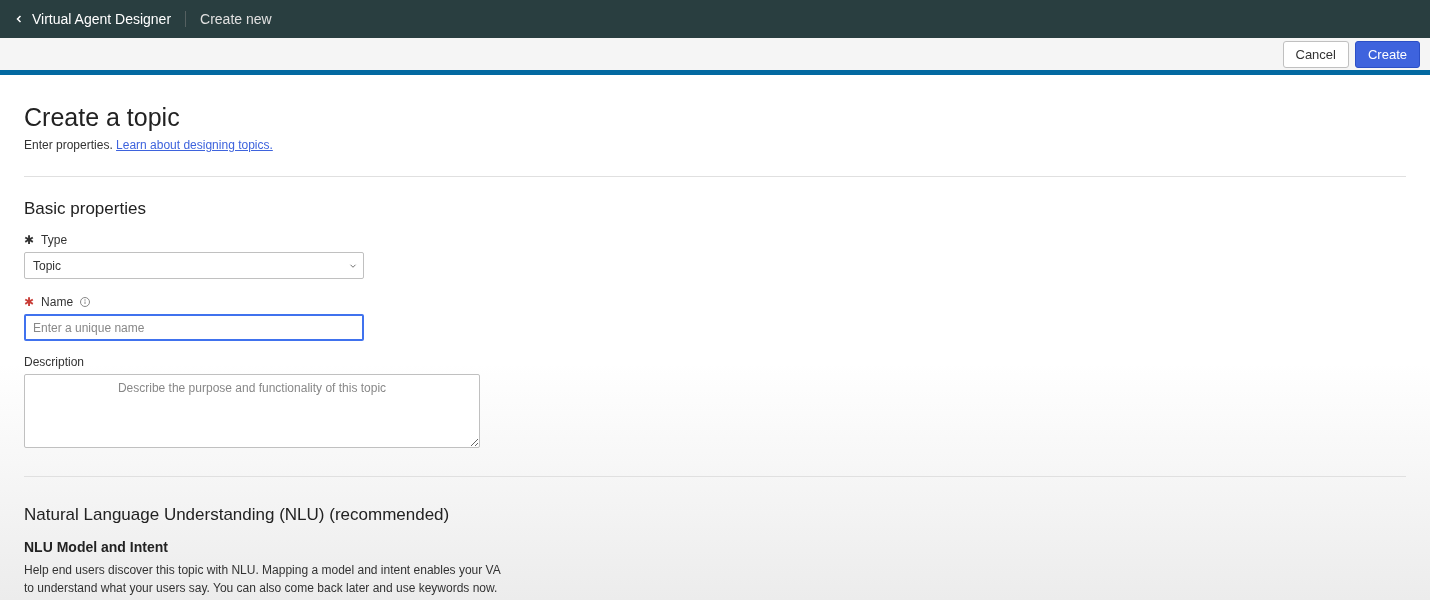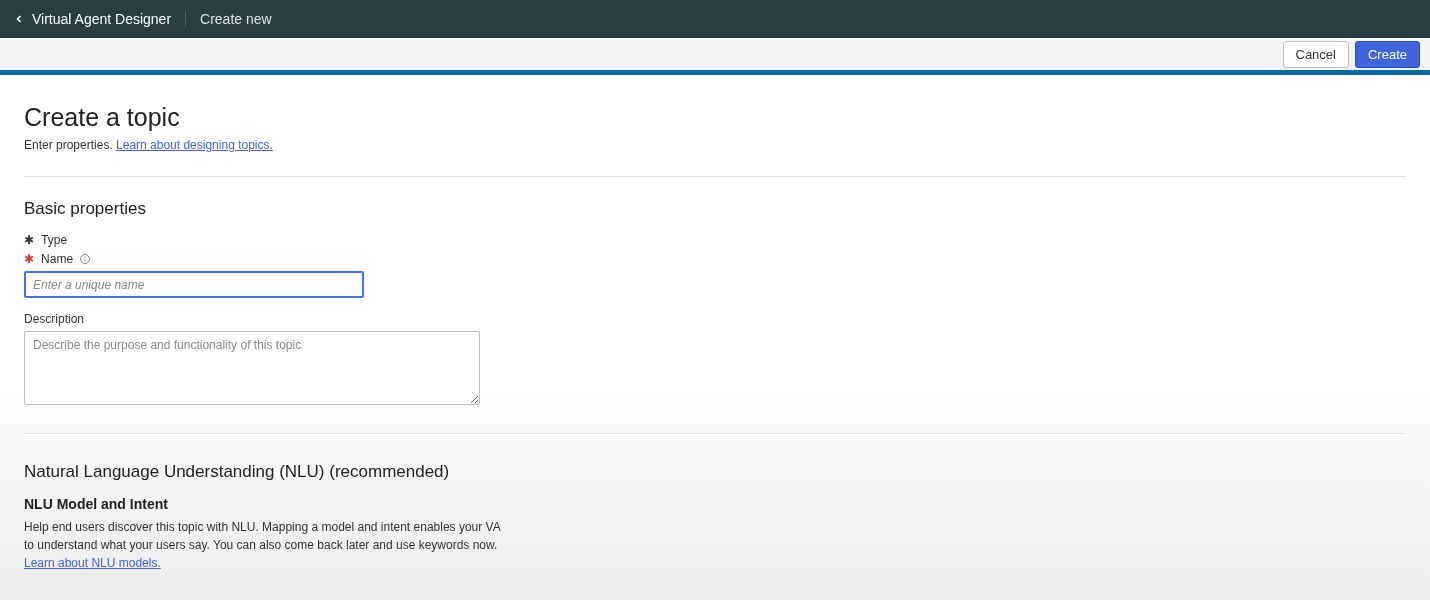--- a/index.html
+++ b/index.html
@@ -143,35 +143,35 @@
     .text-input {
       width: 340px;
       height: 27px;
       border: 2px solid #4072ee;
       border-radius: 2px;
       padding: 0 7px;
       font-size: 12px;
       outline: none;
       margin-bottom: 14px;
       color: #333;
-      font-style: italic;
     }
     .text-input::placeholder {
       color: #888;
     }
     .textarea-input {
       width: 456px;
       height: 74px;
       border: 1px solid #c0c0c0;
       border-radius: 2px;
       padding: 6px 8px;
       font-size: 12px;
       resize: both;
       font-family: inherit;
       color: #333;
+      text-align: center;
     }
     .textarea-input::placeholder {
       color: #888;
     }
     .info-icon {
       width: 13px;
       height: 13px;
       display: inline-flex;
       align-items: center;
       justify-content: center;
@@ -217,20 +217,30 @@
     <span>Enter properties. </span><a class="link">Learn about designing topics.</a>
   </div>
 
   <hr class="h-divider">
 
   <h2 class="section-title">Basic properties</h2>
 
   <div class="field-label">
     <span class="required-star">✱</span>
     <span>Type</span>
+  </div>
+  <div class="select-wrap">
+    <select class="form-select">
+      <option>Topic</option>
+    </select>
+    <span class="select-arrow">
+      <svg width="10" height="10" viewBox="0 0 24 24" fill="none" stroke="#555" stroke-width="2">
+        <polyline points="6 9 12 15 18 9"></polyline>
+      </svg>
+    </span>
   </div>
 
   <div class="field-label">
     <span class="required-star red">✱</span>
     <span>Name</span>
     <span class="info-icon">
       <svg width="12" height="12" viewBox="0 0 24 24" fill="none" stroke="#888" stroke-width="2">
         <circle cx="12" cy="12" r="9"></circle>
         <line x1="12" y1="11" x2="12" y2="16"></line>
         <circle cx="12" cy="8" r="0.5" fill="#888"></circle>

